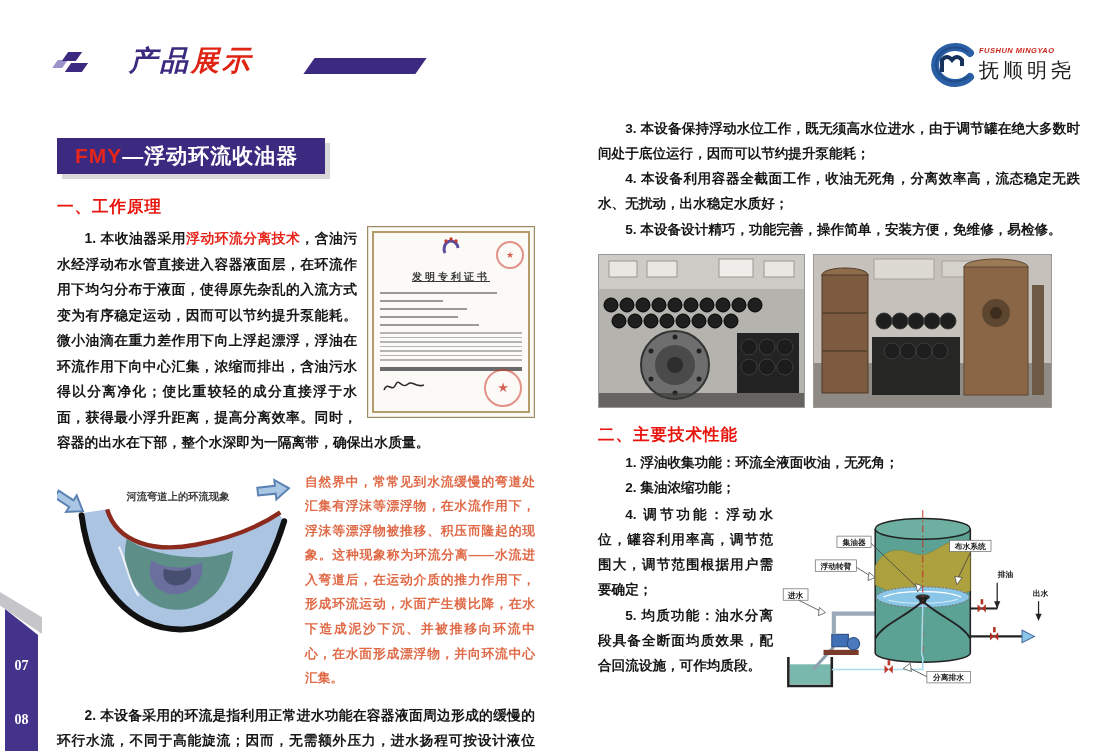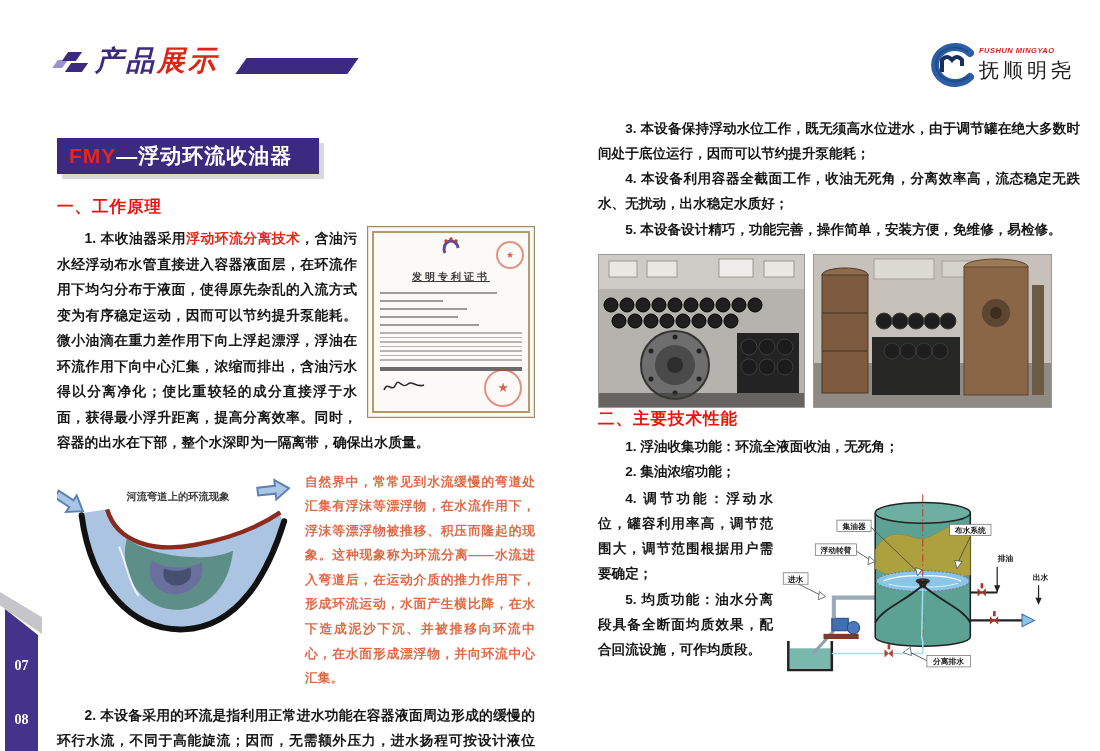--- a/index.html
+++ b/index.html
@@ -1,40 +1,40 @@
 <!DOCTYPE html>
 <html><head>
 <meta charset="utf-8">
 <style>
   html,body{margin:0;padding:0;background:#fff;}
   .page{position:relative;width:1100px;height:751px;background:#ffffff;overflow:hidden;
         font-family:"Liberation Sans","DejaVu Sans",sans-serif;}
 
   
-  .banner{position:absolute;left:55px;top:42px;display:flex;align-items:center;}
+  .banner{position:absolute;left:55px;top:42px;display:flex;align-items:center;gap:34px;}
   .banner-deco{position:relative;width:30px;height:26px;margin-right:10px;}
   .banner-deco .d1{position:absolute;left:0;top:12px;width:10px;height:8px;background:#9d92cc;transform:skewX(-35deg);}
   .banner-deco .d2{position:absolute;left:10px;top:4px;width:14px;height:9px;background:#3b2a80;transform:skewX(-35deg);}
   .banner-deco .d3{position:absolute;left:13px;top:15px;width:17px;height:9px;background:#3b2a80;transform:skewX(-35deg);}
   .banner-text{font-size:28px;font-weight:bold;font-style:italic;letter-spacing:3px;
                text-shadow:1px 1px 0 #fff;}
   .banner-text .t1{color:#3b2a80;}
   .banner-text .t2{color:#e02414;}
   .banner-bar{width:112px;height:16px;background:#3b2a80;transform:skewX(-35deg);margin-left:22px;margin-top:10px;}
 
   
   .logo{position:absolute;left:925px;top:40px;display:flex;align-items:center;}
   .logo-text{margin-left:0;}
   .logo-en{color:#cc2418;font-size:7.5px;font-weight:bold;font-style:italic;letter-spacing:.5px;}
   .logo-cn{color:#1d1d1d;font-size:20px;font-weight:normal;letter-spacing:4px;margin-top:2px;}
 
   
   .leftcol{position:absolute;left:57px;top:138px;width:478px;}
   .title-bar{width:250px;height:36px;background:#3b2a80;box-shadow:5px 5px 0 #d8d8d8;
-             display:flex;align-items:center;padding-left:12px;
+             display:flex;align-items:center;padding-left:18px;
              font-size:21px;font-weight:bold;letter-spacing:1px;text-align:center;}
   .title-bar .model{color:#e8251a;}
   .title-bar .name{color:#ffffff;}
   .sec-heading{color:#e8150d;font-size:16.5px;font-weight:bold;margin-top:22px;letter-spacing:1px;}
   .body-text{font-size:13.8px;line-height:1.85;color:#171717;font-weight:bold;text-align:justify;}
   .p1-wrap{margin-top:8px;}
   .indent{text-indent:2em;}
   .hl-red{color:#e8251a;}
 
   
@@ -267,21 +267,21 @@
             <circle cx="78" cy="96" r="8"></circle>
               <circle cx="94" cy="96" r="8"></circle>
               <circle cx="110" cy="96" r="8"></circle>
               <circle cx="126" cy="96" r="8"></circle>
           </g>
           <rect x="218" y="30" width="12" height="110" fill="#6e5a44"></rect>
         </svg>
       </div>
     </div>
 
-    <div class="sec-heading" style="margin-top:0;">二、主要技术性能</div>
+    <div class="sec-heading" style="margin-top:16px;">二、主要技术性能</div>
 
     <div class="sec2-items">
       <div class="rbody indent">1. 浮油收集功能：环流全液面收油，无死角；</div>
       <div class="rbody indent">2. 集油浓缩功能；</div>
     </div>
 
     <div class="row-bottom">
       <div class="items-narrow">
         <div class="rbody indent">4. 调节功能：浮动水位，罐容利用率高，调节范围大，调节范围根据用户需要确定；</div>
         <div class="rbody indent">5. 均质功能：油水分离段具备全断面均质效果，配合回流设施，可作均质段。</div>

